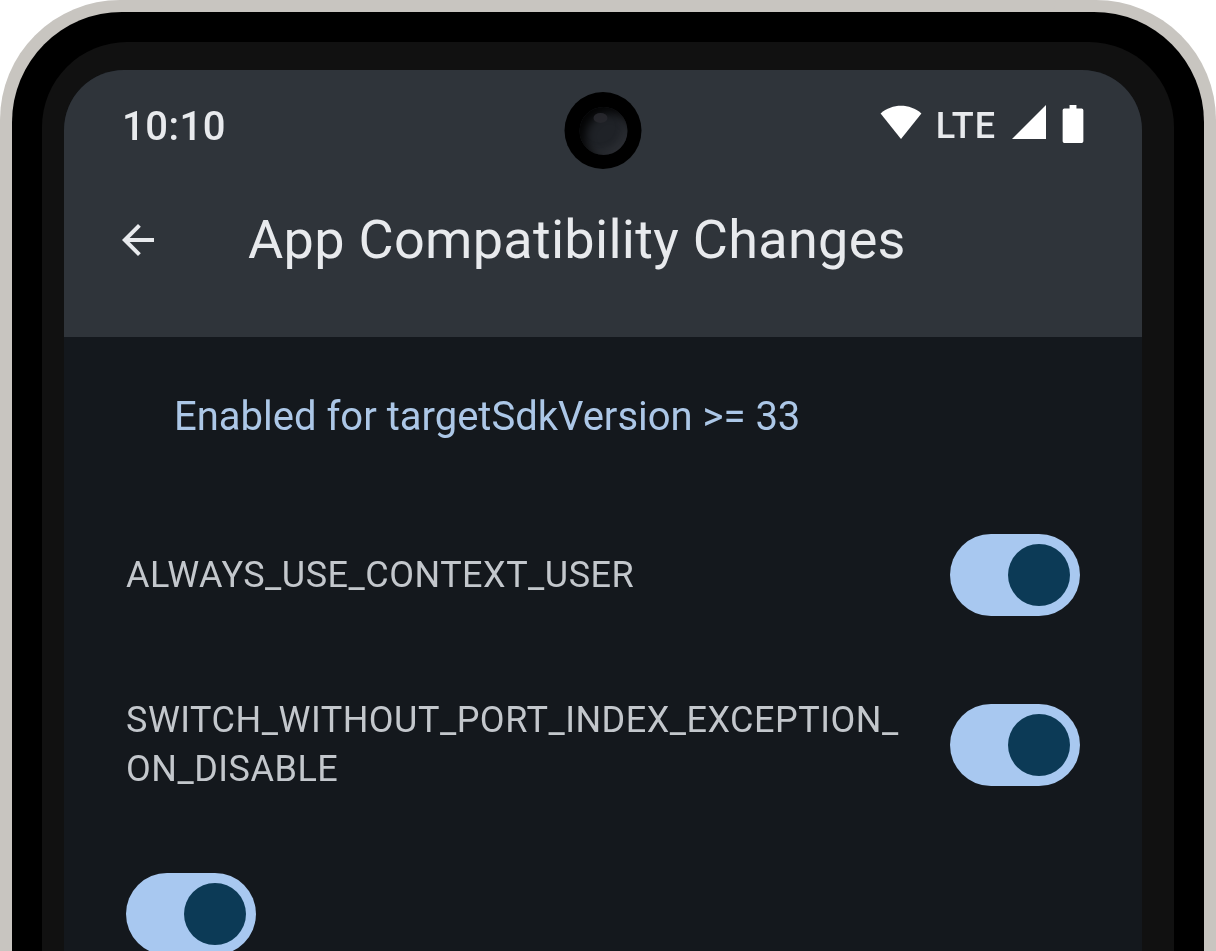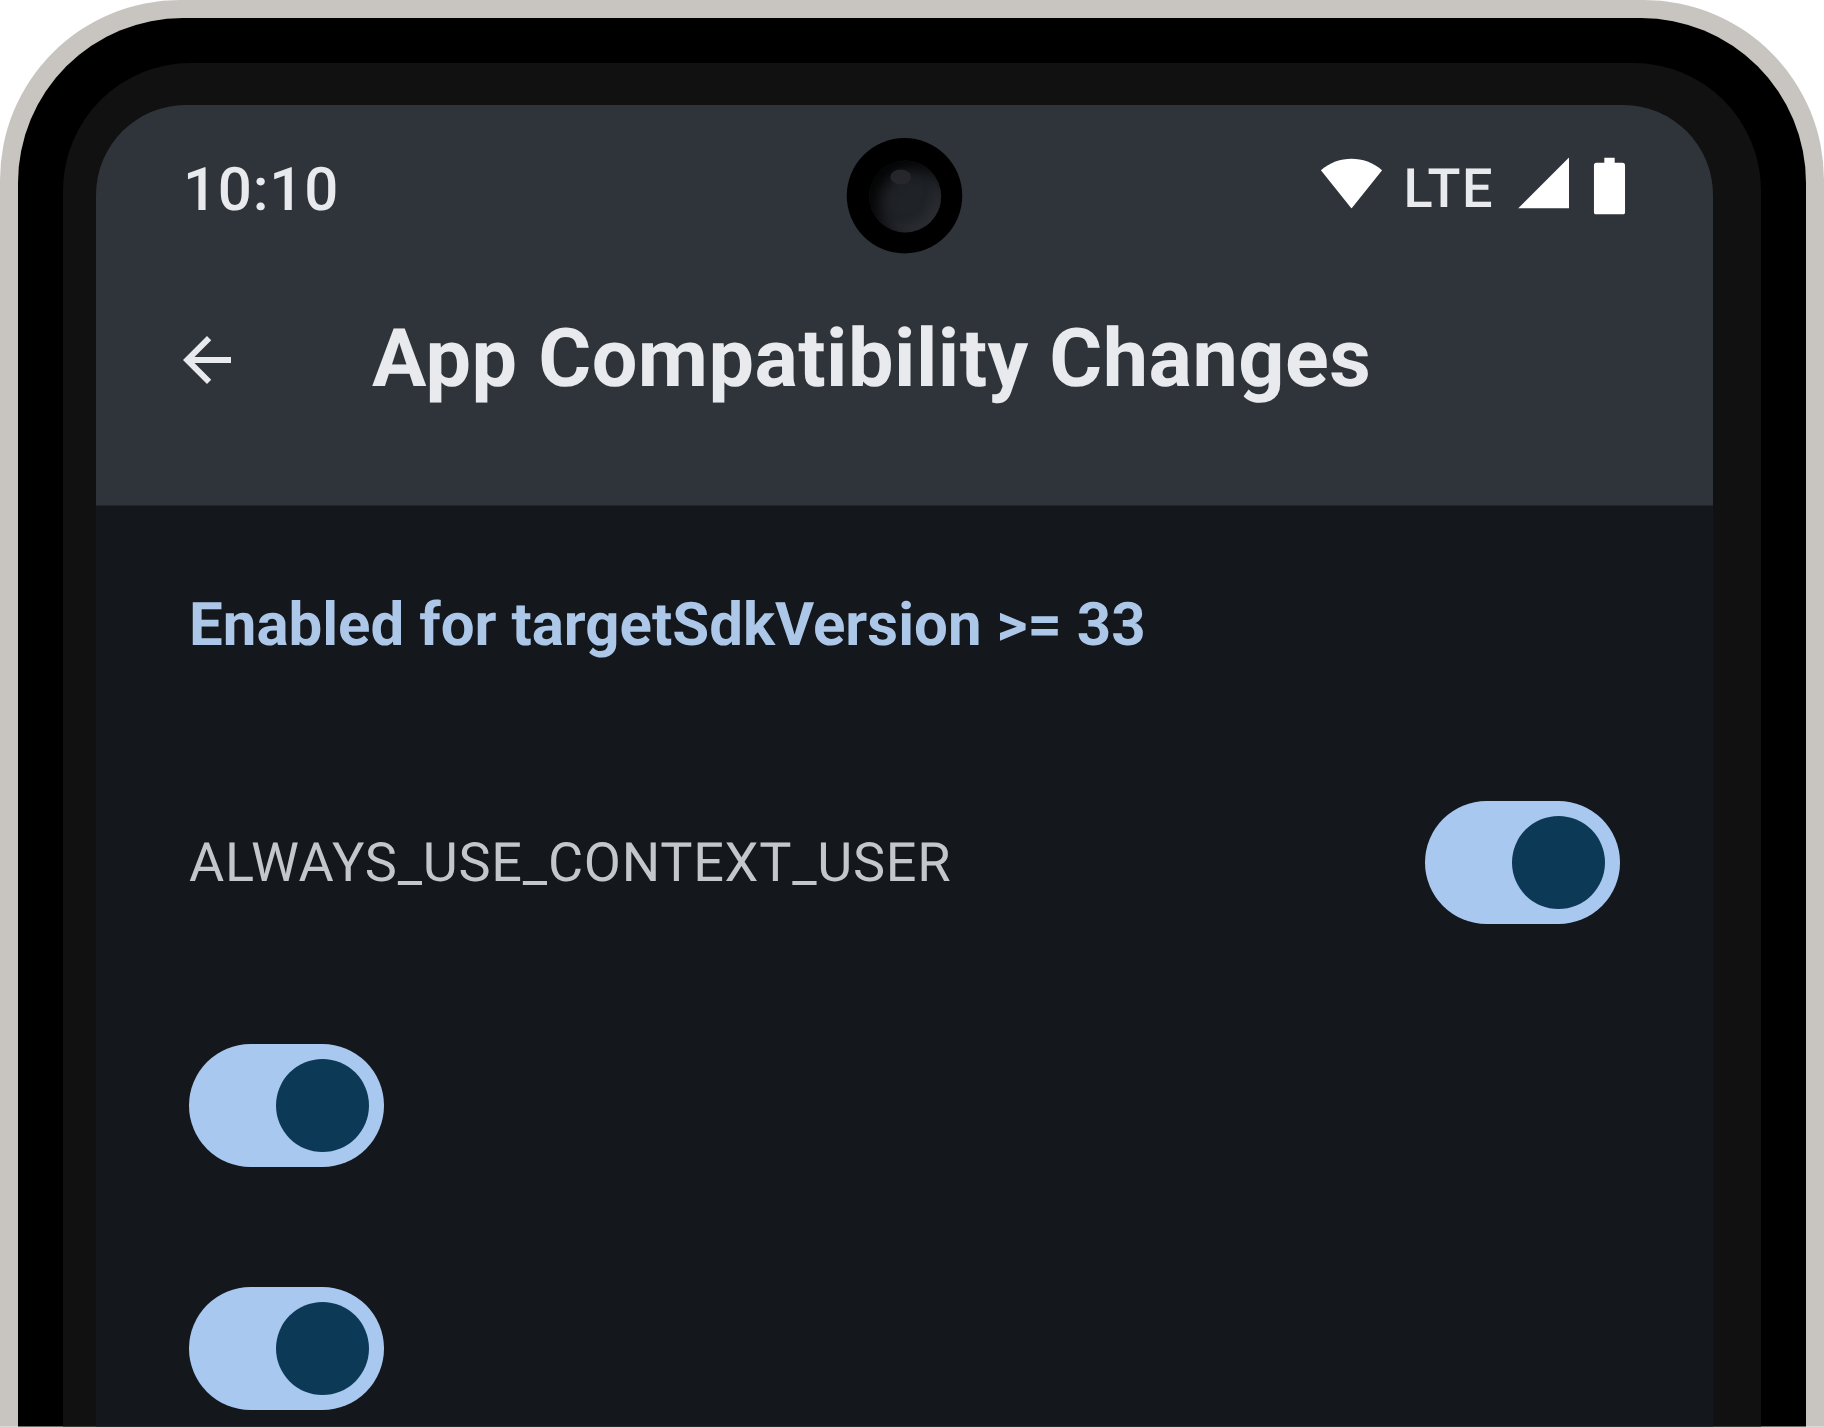--- a/index.html
+++ b/index.html
@@ -61,25 +61,25 @@
   }
 
   .appbar {
     display: flex; align-items: center; gap: 84px;
     padding: 26px 48px 66px 48px;
   }
   .back {
     width: 52px; height: 52px; display:flex; align-items:center; justify-content:center;
     color: #e8eaed;
   }
-  .title { font-size: 54px; font-weight: 700; letter-spacing: 0.3px; }
+  .title { font-size: 54px; font-weight: 400; letter-spacing: 0.3px; }
 
   .content { padding: 56px 62px 0 62px; }
   .section-head {
-    color: #acc7e7; font-size: 40px; font-weight: 700; margin-bottom: 54px;
+    color: #acc7e7; font-size: 40px; font-weight: 400; margin-bottom: 54px; margin-left: 48px;
   }
 
   .row {
     display: flex; align-items: center; justify-content: space-between;
     gap: 40px; padding: 40px 0;
   }
   .rlabel {
     color: #c3c7cc; font-size: 36px; letter-spacing: 0.5px; line-height: 1.35;
     word-break: break-word; max-width: 790px;
   }
@@ -140,20 +140,21 @@
         <div class="section-head">Enabled for targetSdkVersion &gt;= 33</div>
 
         <div class="row">
           <div class="rlabel">ALWAYS_USE_CONTEXT_USER</div>
           <div class="switch on">
               <div class="thumb"></div>
             </div>
         </div>
 
         <div class="row">
+          <div class="rlabel">SWITCH_WITHOUT_PORT_INDEX_EXCEPTION_ON_DISABLE</div>
           <div class="switch on">
               <div class="thumb"></div>
             </div>
         </div>
 
         <div class="row">
           <div class="switch on">
               <div class="thumb"></div>
             </div>
         </div>

